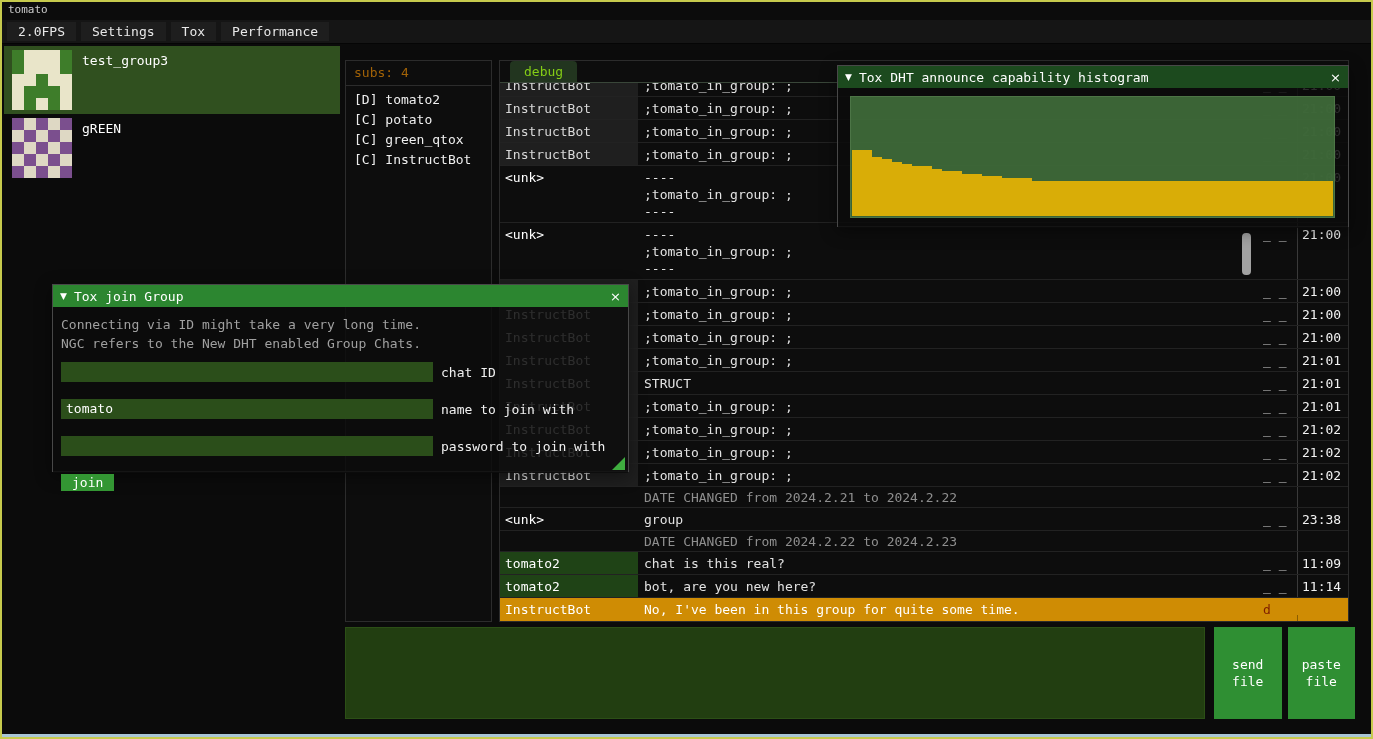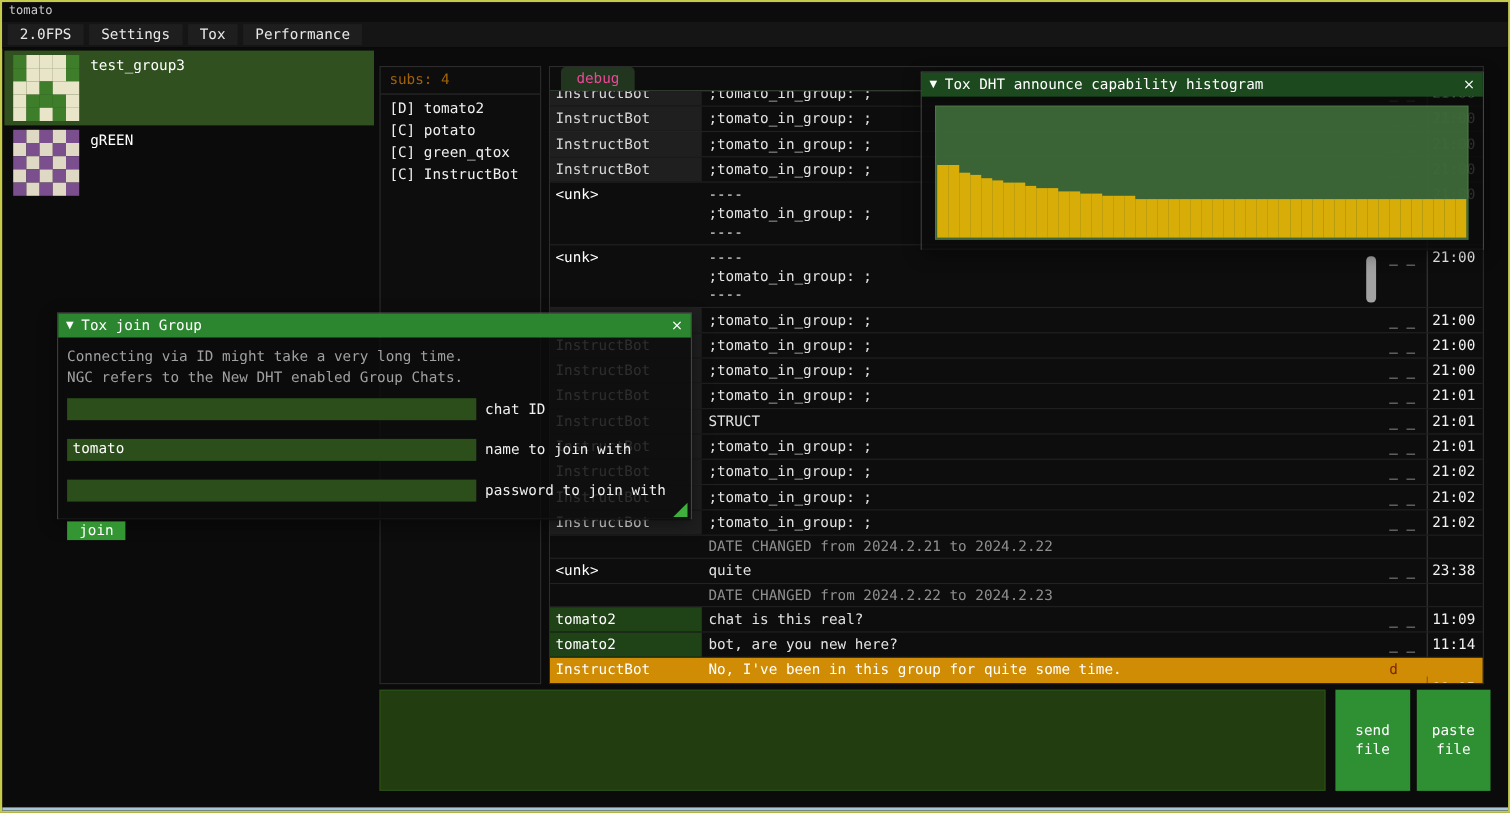--- a/index.html
+++ b/index.html
@@ -23,21 +23,21 @@
 
   .members { position:absolute; left:343px; top:58px; width:147px; height:562px;
              border:1px solid #2c2c2c; background:#0d0d0d; }
   .members-header { padding:4px 8px 5px; color:#a16207; }
   .members-sep { height:1px; background:#2c2c2c; margin-bottom:4px; }
   .member { padding:2px 8px 3px; color:#efefef; white-space:nowrap; }
 
   .chat { position:absolute; left:497px; top:58px; width:850px; height:562px;
           border:1px solid #2c2c2c; background:#0d0d0d; }
   .tabbar { height:22px; border-bottom:1px solid #394639; display:flex; align-items:stretch; padding-left:10px; }
-  .tab { padding:3px 14px 0; background:#22351f; border-radius:4px 4px 0 0; color:#ec4899; }
+  .tab { padding:3px 14px 0; background:#22351f; border-radius:4px 4px 0 0; color:#84cc16; }
   .messages { position:absolute; top:22px; left:0; right:0; bottom:0; overflow:hidden; }
   .mrow { display:flex; align-items:stretch; border-bottom:1px solid #222; min-height:23px; }
   .mrow:first-child { margin-top:-9px; }
   .cell { padding:3px 4px 2px; }
   .line { line-height:17px; white-space:pre; }
   .cell.name { width:138px; flex:none; padding-left:5px; line-height:17px; }
   .cell.msg { flex:1; min-width:0; padding-left:6px; color:#e2e2e2; }
   .cell.flags { width:38px; flex:none; color:#cfcfcf; line-height:17px; }
   .cell.time { width:51px; flex:none; border-left:1px solid #3a3a3a; color:#f2f2f2; line-height:17px; }
   .mrow.bot .cell.name { background:#1f1f1f; color:#d8d8d8; }
@@ -311,21 +311,21 @@
           <div class="cell name"></div>
           <div class="cell msg">
             <div class="line">DATE CHANGED from 2024.2.21 to 2024.2.22</div>
           </div>
           <div class="cell flags"></div>
           <div class="cell time"></div>
         </div>
         <div class="mrow unk">
           <div class="cell name">&lt;unk&gt;</div>
           <div class="cell msg">
-            <div class="line">quite</div>
+            <div class="line">group</div>
           </div>
           <div class="cell flags">_ _</div>
           <div class="cell time">23:38</div>
         </div>
         <div class="mrow date">
           <div class="cell name"></div>
           <div class="cell msg">
             <div class="line">DATE CHANGED from 2024.2.22 to 2024.2.23</div>
           </div>
           <div class="cell flags"></div>

